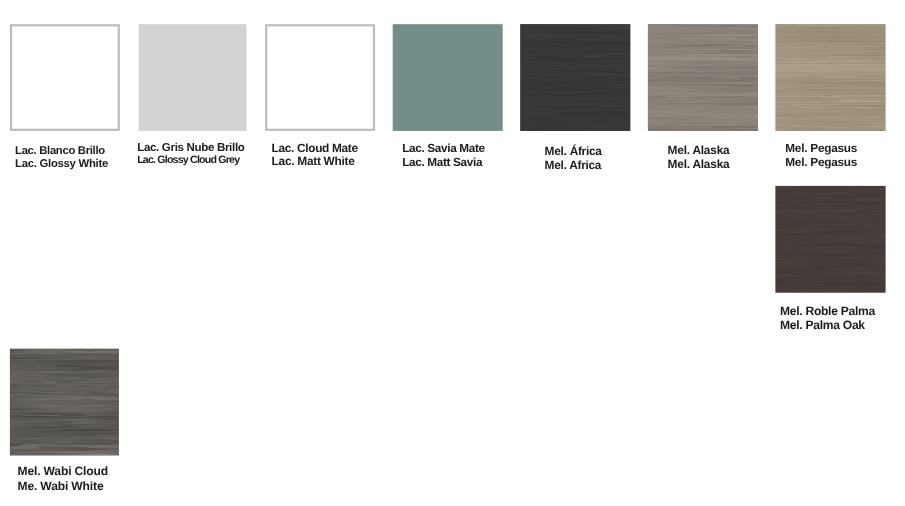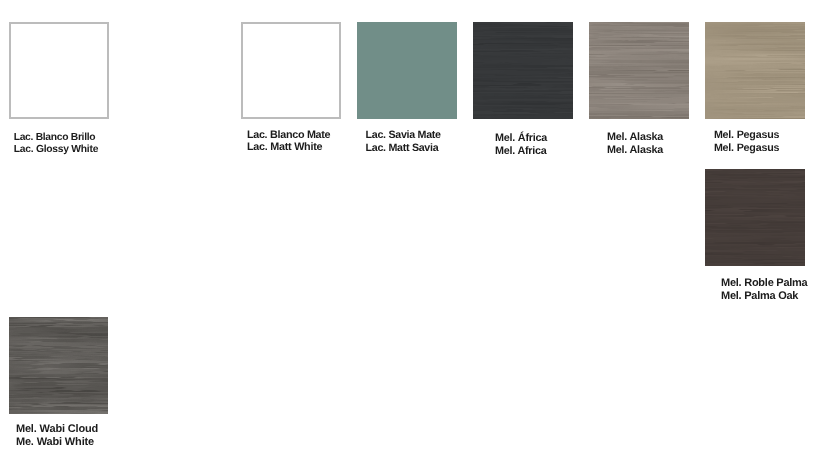--- a/index.html
+++ b/index.html
@@ -21,25 +21,32 @@
 <div id="board">
 
   <div class="card" style="left:9px;top:22px;width:100px;height:135px">
     <div class="chip solid-border" style="width:100px;height:97px;background:#ffffff;box-sizing:border-box;border:2px solid #bcbcbc"></div>
     <div class="caption" style="left:4.7px;top:0px">
       <span class="ln" style="top:110.9px;font-size:10.3px;letter-spacing:-0.3px">Lac. Blanco Brillo</span>
       <span class="ln" style="top:123.3px;font-size:10.3px;letter-spacing:-0.25px">Lac. Glossy White</span>
     </div>
   </div>
 
+  <div class="card" style="left:126px;top:22px;width:110px;height:135px">
+    <div class="chip" style="width:98.3px;height:97px;background:#d2d2d0"></div>
+    <div class="caption" style="left:-1.3px;top:0px">
+      <span class="ln" style="top:107.0px;font-size:10.5px;letter-spacing:-0.3px">Lac. Gris Nube Brillo</span>
+      <span class="ln" style="top:119.3px;font-size:9.7px;letter-spacing:-0.75px">Lac. Glossy Cloud Grey</span>
+    </div>
+  </div>
 
   <div class="card" style="left:241px;top:22px;width:100px;height:135px">
     <div class="chip solid-border" style="width:100px;height:97px;background:#ffffff;box-sizing:border-box;border:2px solid #bcbcbc"></div>
     <div class="caption" style="left:5.9px;top:0px">
-      <span class="ln" style="top:108.0px;font-size:10.8px;letter-spacing:-0.3px">Lac. Blanco Mate</span>
+      <span class="ln" style="top:108.0px;font-size:10.8px;letter-spacing:-0.3px">Lac. Cloud Mate</span>
       <span class="ln" style="top:120.2px;font-size:10.8px;letter-spacing:-0.25px">Lac. Matt White</span>
     </div>
   </div>
 
   <div class="card" style="left:473px;top:22px;width:100px;height:135px">
     <div class="chip" style="width: 100px; height: 97px; background-color: rgb(53, 55, 57);">
       <svg width="100" height="97" viewBox="0 0 100 97">
           <rect x="0" y="0" width="100" height="97" filter="url(#tex-wood-dark)" fill="#000"></rect>
         </svg>
     </div>
@@ -80,21 +87,21 @@
       <span class="ln" style="top:120.5px;font-size:10.7px;letter-spacing:-0.2px">Mel. Pegasus</span>
     </div>
   </div>
 
   <div class="card" style="left:705px;top:169px;width:100px;height:135px">
     <div class="chip" style="width: 100px; height: 97px; background-color: rgb(69, 61, 57);">
       <svg width="100" height="97" viewBox="0 0 100 97">
           <rect x="0" y="0" width="100" height="97" filter="url(#tex-wood-brown)" fill="#000"></rect>
         </svg>
     </div>
-    <div class="caption" style="left:16px;top:0px">
+    <div class="caption" style="left:4.0px;top:0px">
       <span class="ln" style="top:109.3px;font-size:11.0px;letter-spacing:-0.25px">Mel. Roble Palma</span>
       <span class="ln" style="top:121.7px;font-size:11.0px;letter-spacing:-0.25px">Mel. Palma Oak</span>
     </div>
   </div>
 
   <div class="card" style="left:9px;top:317px;width:99px;height:135px">
     <div class="chip" style="width: 99px; height: 97px; background-color: rgb(94, 91, 87);">
       <svg width="99" height="97" viewBox="0 0 99 97">
           <rect x="0" y="0" width="99" height="97" filter="url(#tex-wood-charcoal)" fill="#000"></rect>
         </svg>

